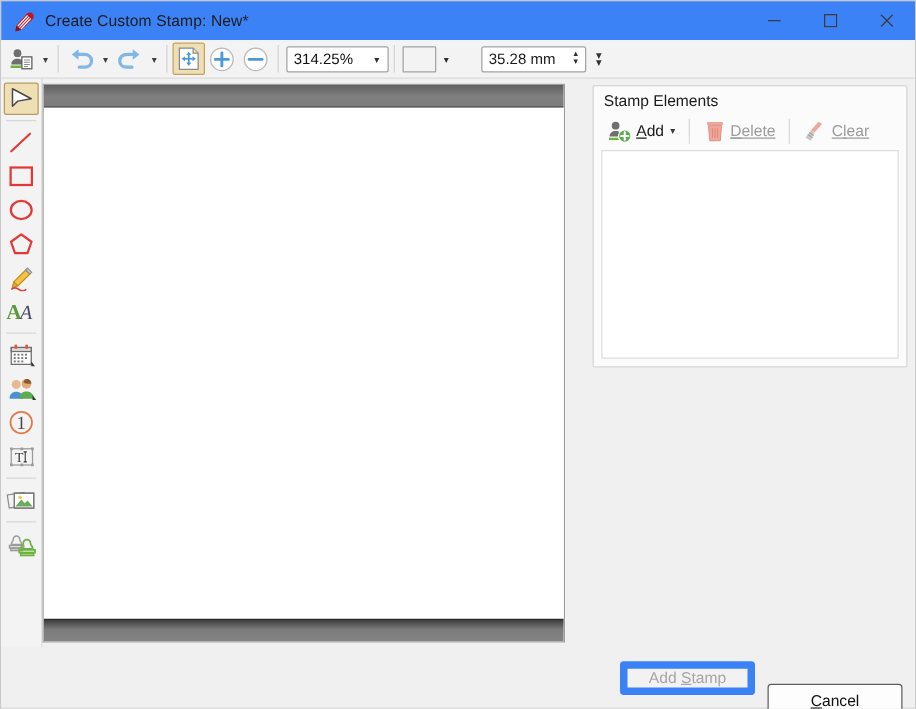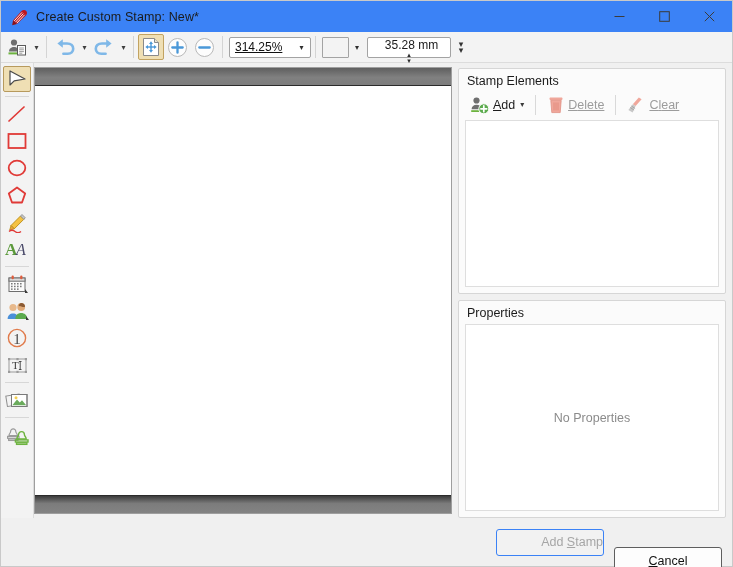--- a/index.html
+++ b/index.html
@@ -116,21 +116,20 @@
     box-sizing: border-box;
     font-size: 12px;
     color: #111;
   }
   .combo-zoom { width: 82px; margin-left: 2px; }
   .combo-value {
     flex: 1 1 auto;
     padding-left: 5px;
     white-space: nowrap;
     overflow: hidden;
-    text-decoration: underline;
   }
   .combo-arrow {
     width: 17px;
     display: flex;
     align-items: center;
     justify-content: center;
     font-size: 8px;
     color: #2f2f2f;
   }
   .swatch-wrap {
@@ -156,23 +155,22 @@
   }
   .spin {
     width: 84px;
     height: 21px;
     background: #fff;
     border: 1px solid #a3a3a3;
     border-radius: 2px;
     box-sizing: border-box;
     display: flex;
     align-items: center;
-    margin-left: 2px;
+    margin-left: 20px;
     font-size: 12px;
-    flex-direction: column;
   }
   .spin-value { flex: 1 1 auto; padding-left: 5px; white-space: nowrap; }
   .spin-arrows {
     width: 15px;
     height: 19px;
     display: flex;
     flex-direction: column;
     align-items: center;
     justify-content: center;
     color: #2b2b2b;
@@ -278,20 +276,21 @@
     flex-direction: column;
     gap: 6px;
   }
   .group {
     background: #fbfbfb;
     border: 1px solid #d6d6d6;
     border-radius: 2px;
     box-sizing: border-box;
     display: flex;
     flex-direction: column;
+    margin-left: 16px;
   }
   .group-title {
     font-size: 12.5px;
     color: #1b1b1b;
     padding: 5px 8px 4px 8px;
     white-space: nowrap;
   }
   .group-toolbar {
     display: flex;
     align-items: center;
@@ -371,23 +370,22 @@
     font-size: 12.5px;
   }
   .dlg-btn.primary {
     background: #fdfdfd;
     border: 1px solid #5e5e5e;
     color: #111;
     margin-top: 37px;
   }
   .dlg-btn.disabled {
     background: #f2f2f2;
-    border: 1px solid #3b82f6;
+    border: 6px solid #3b82f6;
     color: #a6a6a6;
-    justify-content: flex-end;
   }
   .dlg-btn u { text-decoration: underline; }
   svg { display: block; }
 </style>
 </head>
 <body>
 
 <div class="window">
 
   <div class="titlebar">
@@ -695,26 +693,20 @@
                 <path d="M3.2 12.5 L7.1 15.1 M4.4 11.0 L8.1 13.5" stroke="#9c9c9c" stroke-width="0.8"></path>
               </svg>
             </span>
             <span class="lbl">C<u>l</u>ear</span>
           </div>
         </div>
 
         <div class="list-area"></div>
       </div>
 
-      <div class="group props-group">
-        <div class="group-title">Properties</div>
-        <div class="props-area">
-          <span class="no-props">No Properties</span>
-        </div>
-      </div>
     </div>
   </div>
 
   <div class="footer">
     <div class="dlg-btn disabled">
       <span>Add <u>S</u>tamp</span>
     </div>
     <div class="dlg-btn primary">
       <span><u>C</u>ancel</span>
     </div>

